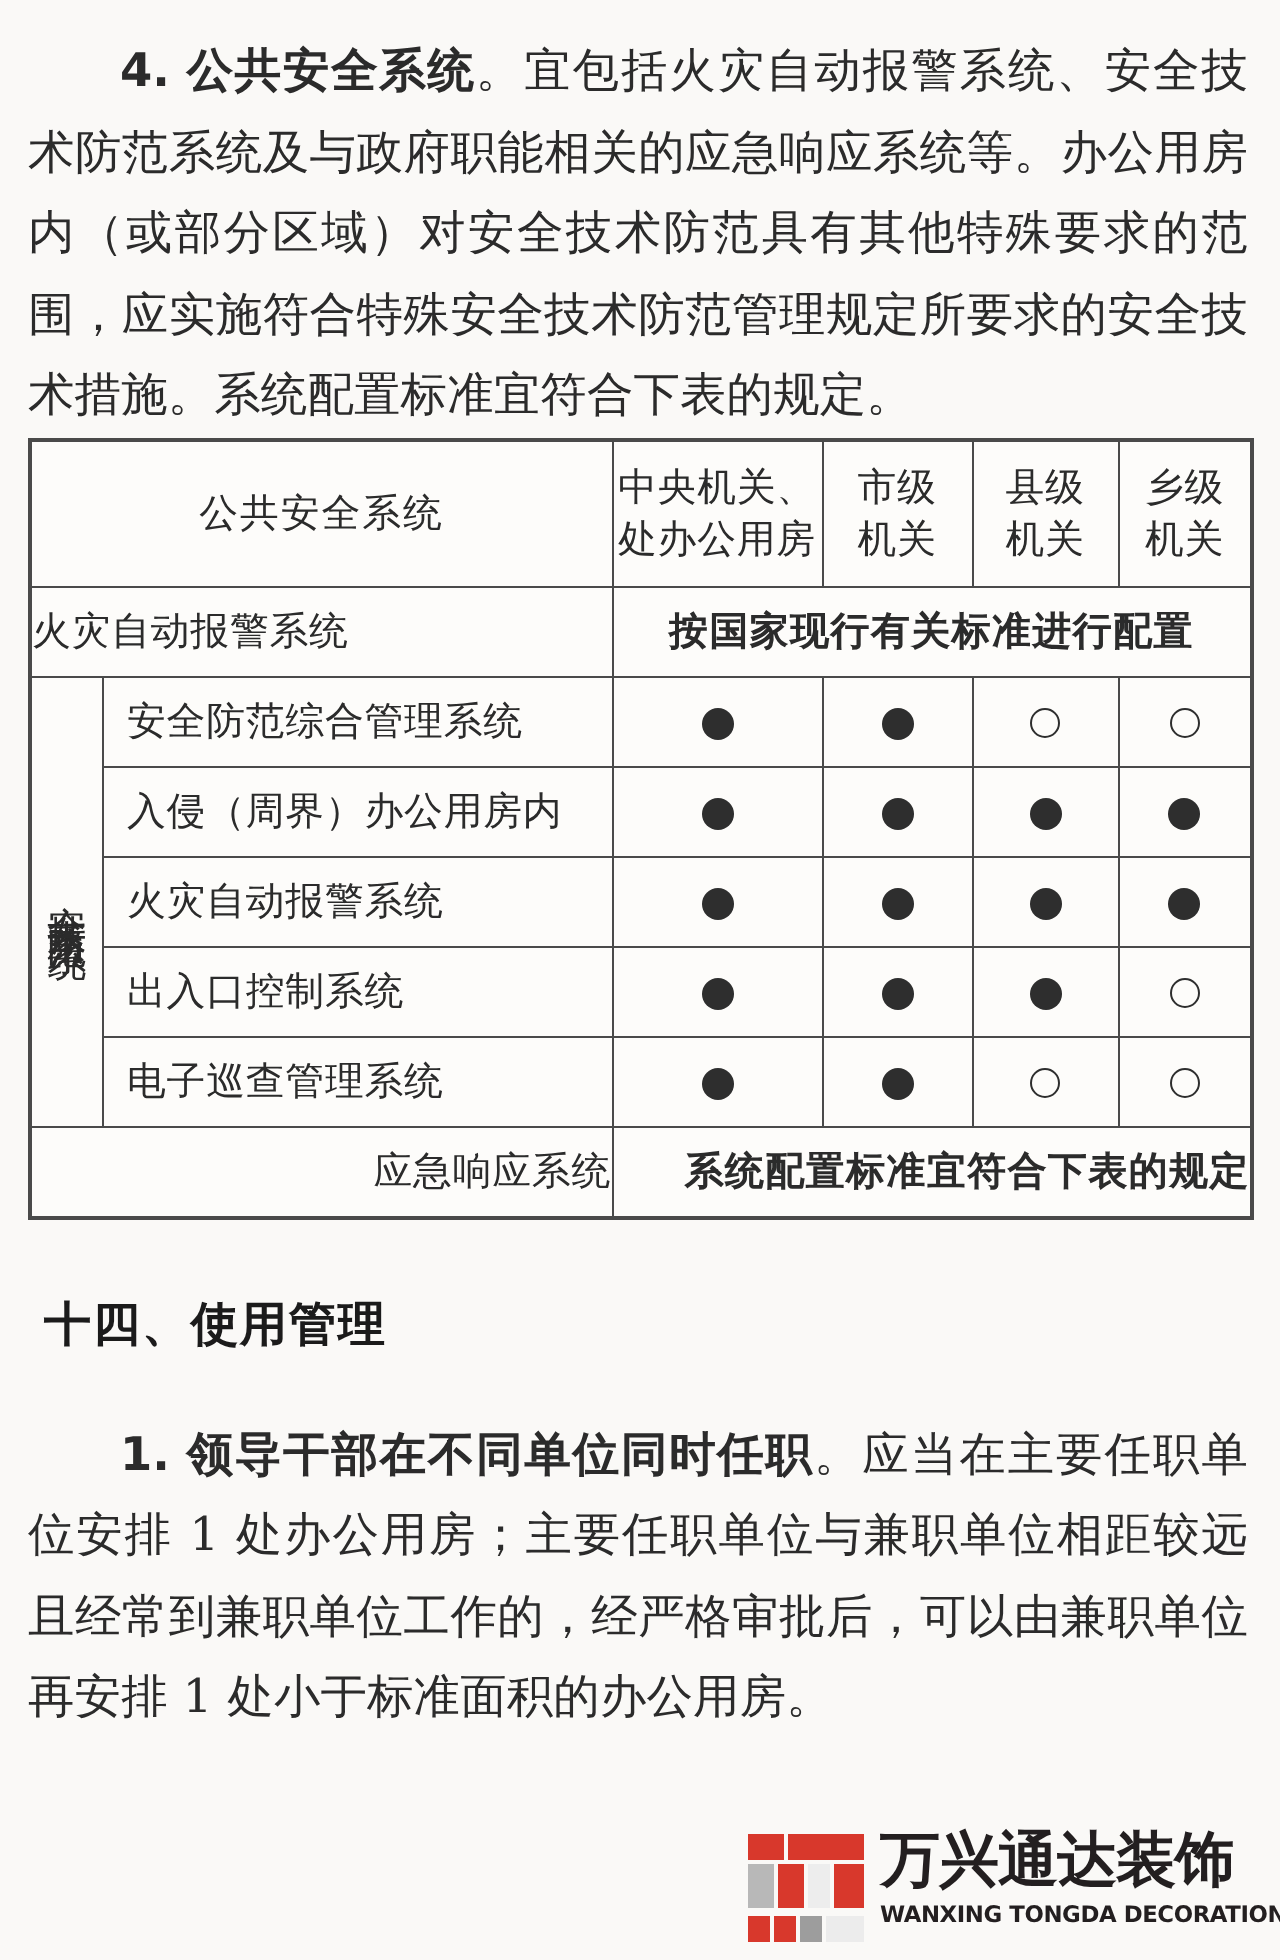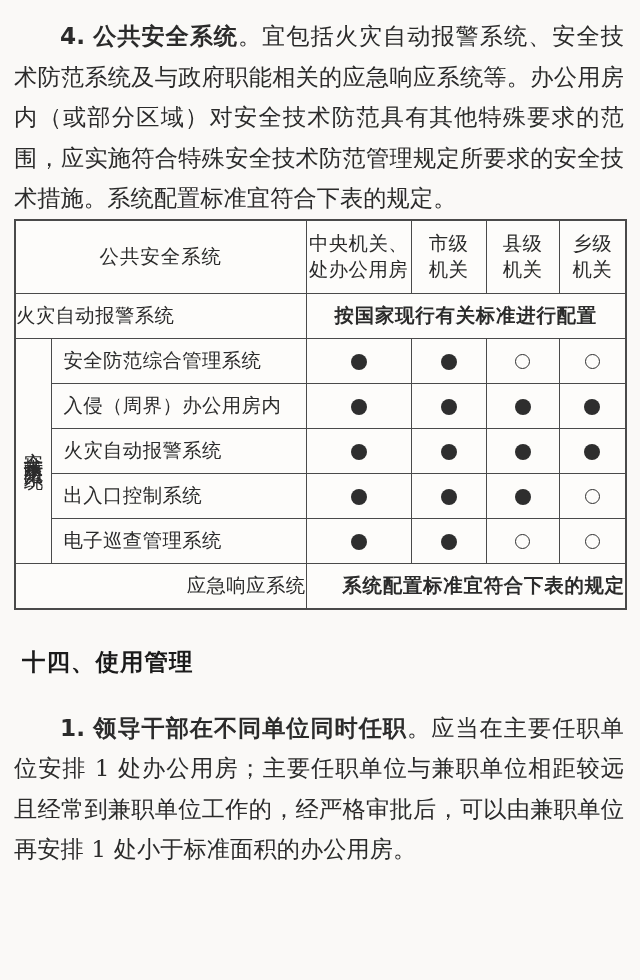--- a/index.html
+++ b/index.html
@@ -311,14 +311,34 @@
       </tr>
     </tbody>
       </table>
   </div>
 
 
   <div class="section-head">十四、使用管理</div>
 
   <p class="para" id="clause-paragraph"><span class="indent"></span><span class="bold">1.</span> <span class="bold">领导干部在不同单位同时任职</span><span>。应当在主要任职单位安排 1 处办公用房；主要任职单位与兼职单位相距较远且经常到兼职单位工作的，经严格审批后，可以由兼职单位再安排 1 处小于标准面积的办公用房。</span></p>
 
+  <div class="watermark">
+    <div class="wm-mark">
+      <svg width="62" height="62" viewBox="0 0 62 62" aria-hidden="true">
+        <rect x="2" y="4" width="18" height="13" fill="#d8382c"></rect>
+        <rect x="22" y="4" width="38" height="13" fill="#d8382c"></rect>
+        <rect x="2" y="19" width="13" height="22" fill="#b8b8b8"></rect>
+        <rect x="17" y="19" width="13" height="22" fill="#d8382c"></rect>
+        <rect x="32" y="19" width="11" height="22" fill="#ededed"></rect>
+        <rect x="45" y="19" width="15" height="22" fill="#d8382c"></rect>
+        <rect x="2" y="45" width="11" height="13" fill="#d8382c"></rect>
+        <rect x="15" y="45" width="11" height="13" fill="#d8382c"></rect>
+        <rect x="28" y="45" width="11" height="13" fill="#9d9d9d"></rect>
+        <rect x="41" y="45" width="19" height="13" fill="#ececec"></rect>
+      </svg>
+    </div>
+    <div class="wm-text">
+      <div class="wm-cn">万兴通达装饰</div>
+      <div class="wm-en">WANXING TONGDA DECORATION</div>
+    </div>
+  </div>
 
 </div>
 
 </body></html>

